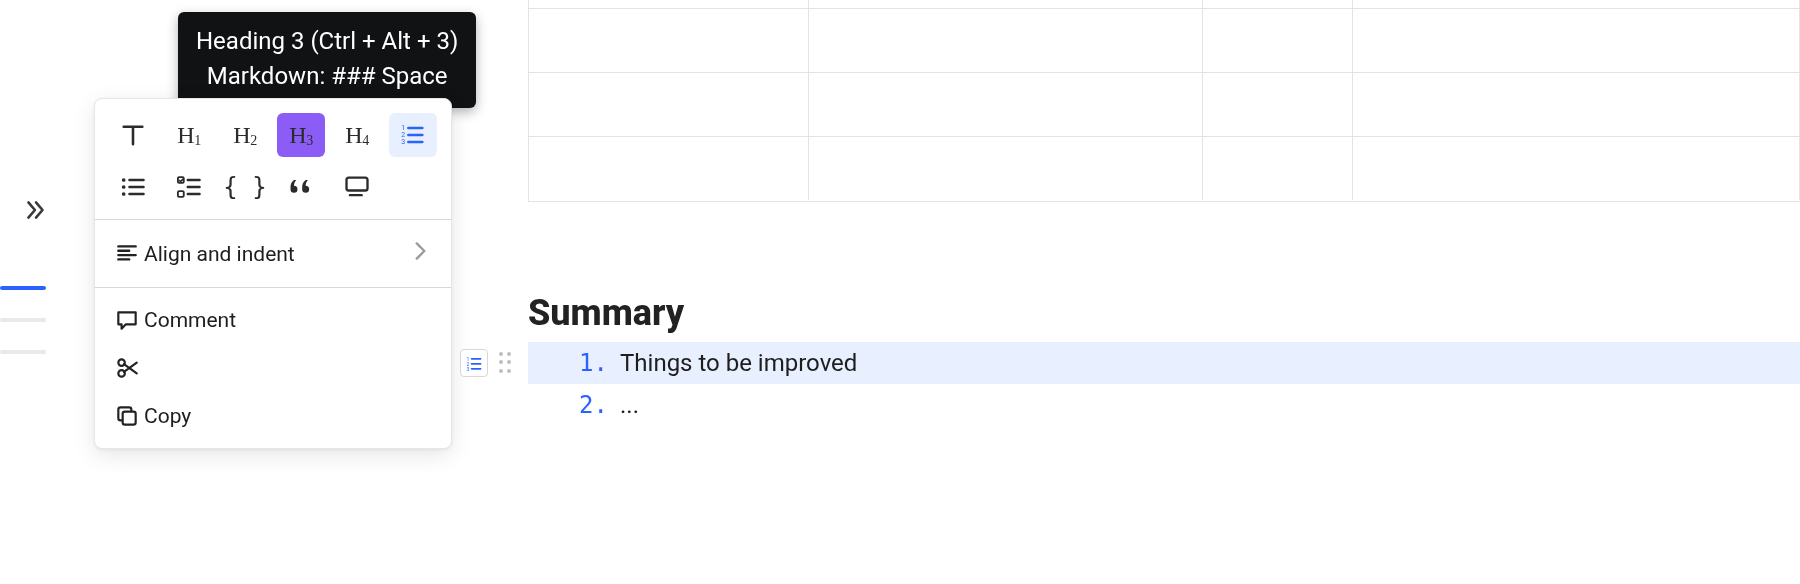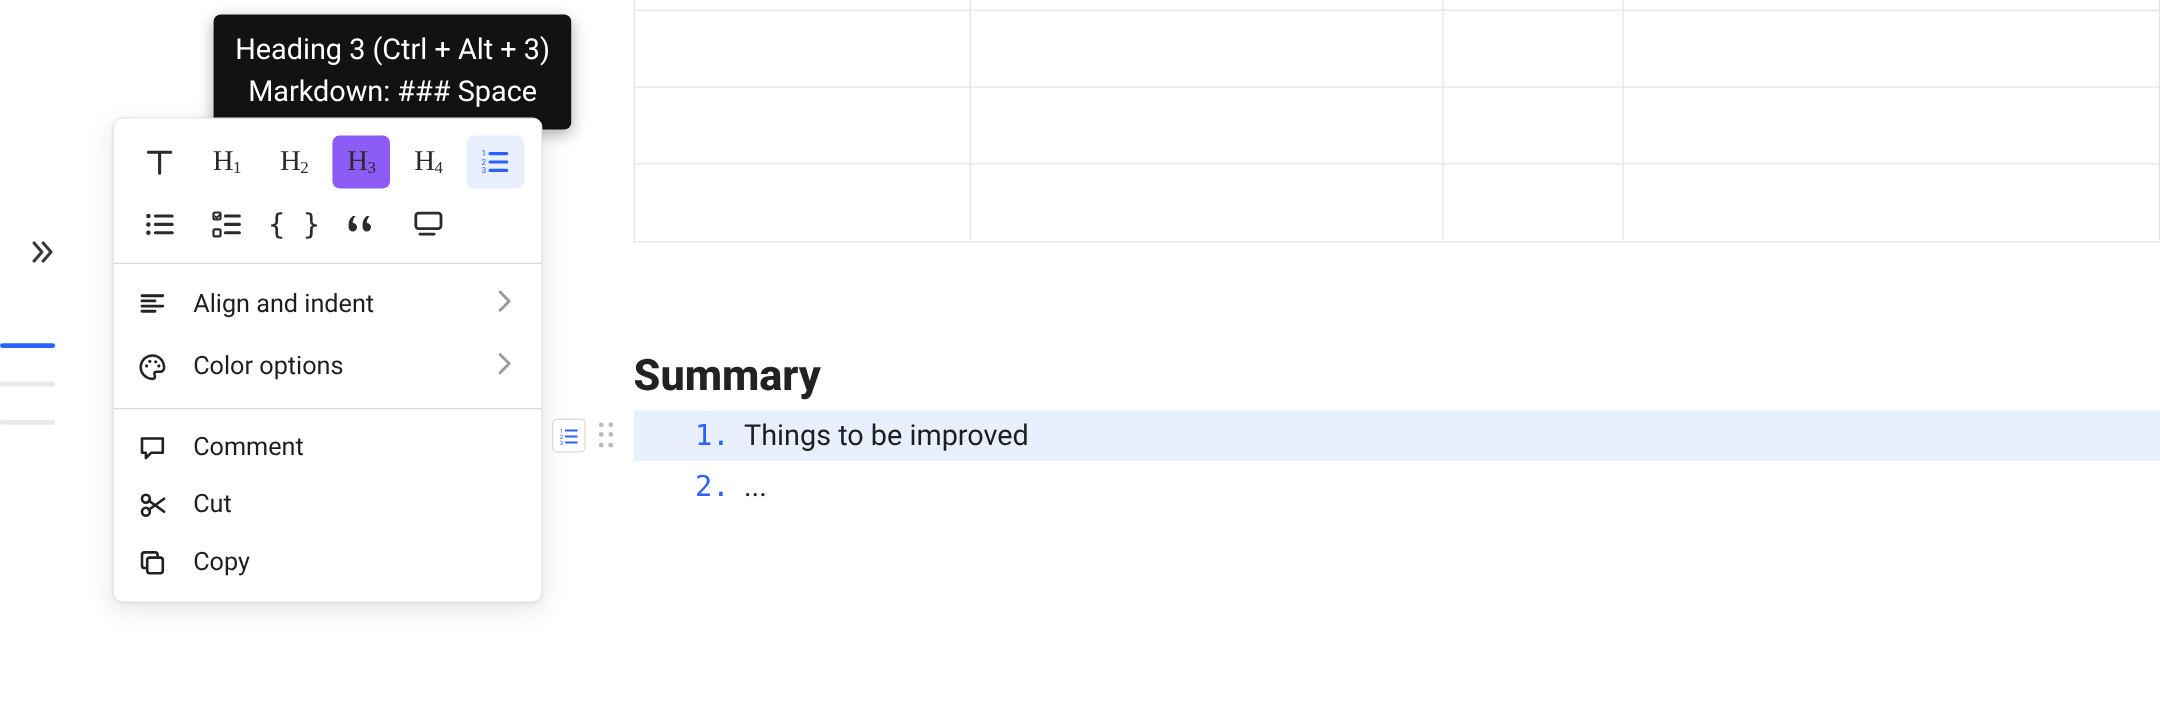--- a/index.html
+++ b/index.html
@@ -82,21 +82,21 @@
   .fmt-btn .txt sub{font-size:14px;vertical-align:baseline;position:relative;top:2px}
   .fmt-btn svg{width:28px;height:28px}
 
   .panel-grid+.panel-grid{margin-top:8px}
 
   .panel-sep{height:1px;background:var(--border);margin:0}
 
   .menu-list{padding:8px 6px}
   .menu-item{
     display:flex;align-items:center;
-    gap:20px;
+    gap:3px;
     padding:10px 12px;
     color:var(--text);
     border-radius:6px;
     cursor:pointer;
     font-size:21px;
     justify-content:space-between;
   }
   .menu-item .mi-icon{
     width:28px;height:28px;display:flex;align-items:center;justify-content:center;color:#222
   }
@@ -276,37 +276,20 @@
             <path d="M4 5h16M4 9h10M4 13h16M4 17h10" fill="none" stroke="currentColor" stroke-width="2.2" stroke-linecap="round"></path>
           </svg>
       </span>
       <span class="mi-label">Align and indent</span>
       <span class="mi-chevron">
         <svg viewBox="0 0 24 24" width="18" height="18">
             <path d="M9 5l7 7-7 7" fill="none" stroke="currentColor" stroke-width="2.2" stroke-linecap="round" stroke-linejoin="round"></path>
           </svg>
       </span>
     </div>
-    <div class="menu-item">
-      <span class="mi-icon">
-        <svg viewBox="0 0 24 24">
-            <path d="M12 3a9 9 0 1 0 0 18c1.6 0 2-.9 2-1.8 0-.8-.5-1.4-.5-2.2 0-1 .8-1.5 1.8-1.5H18a3 3 0 0 0 3-3C21 6.9 17 3 12 3z" fill="none" stroke="currentColor" stroke-width="1.9"></path>
-            <circle cx="7.5" cy="11" r="1.2" fill="currentColor"></circle>
-            <circle cx="10" cy="7.5" r="1.2" fill="currentColor"></circle>
-            <circle cx="14.5" cy="7.8" r="1.2" fill="currentColor"></circle>
-            <circle cx="17" cy="11" r="1.2" fill="currentColor"></circle>
-          </svg>
-      </span>
-      <span class="mi-label">Color options</span>
-      <span class="mi-chevron">
-        <svg viewBox="0 0 24 24" width="18" height="18">
-            <path d="M9 5l7 7-7 7" fill="none" stroke="currentColor" stroke-width="2.2" stroke-linecap="round" stroke-linejoin="round"></path>
-          </svg>
-      </span>
-    </div>
   </div>
 
   <div class="panel-sep"></div>
 
   <div class="menu-list">
     <div class="menu-item">
       <span class="mi-icon">
         <svg viewBox="0 0 24 24">
             <path d="M4 5h16v11H11l-4 4v-4H4z" fill="none" stroke="currentColor" stroke-width="2" stroke-linejoin="round"></path>
           </svg>
@@ -314,21 +297,20 @@
       <span class="mi-label">Comment</span>
     </div>
     <div class="menu-item">
       <span class="mi-icon">
         <svg viewBox="0 0 24 24">
             <circle cx="7" cy="17" r="3" fill="none" stroke="currentColor" stroke-width="2"></circle>
             <circle cx="7" cy="7" r="3" fill="none" stroke="currentColor" stroke-width="2"></circle>
             <path d="M9.2 8.5L21 17M9.2 15.5L21 7" fill="none" stroke="currentColor" stroke-width="2" stroke-linecap="round"></path>
           </svg>
       </span>
-      <span class="mi-label">Cut</span>
     </div>
     <div class="menu-item">
       <span class="mi-icon">
         <svg viewBox="0 0 24 24">
             <rect x="8" y="8" width="12" height="12" rx="2" fill="none" stroke="currentColor" stroke-width="2"></rect>
             <path d="M16 8V6a2 2 0 0 0-2-2H6a2 2 0 0 0-2 2v8a2 2 0 0 0 2 2h2" fill="none" stroke="currentColor" stroke-width="2"></path>
           </svg>
       </span>
       <span class="mi-label">Copy</span>
     </div>

